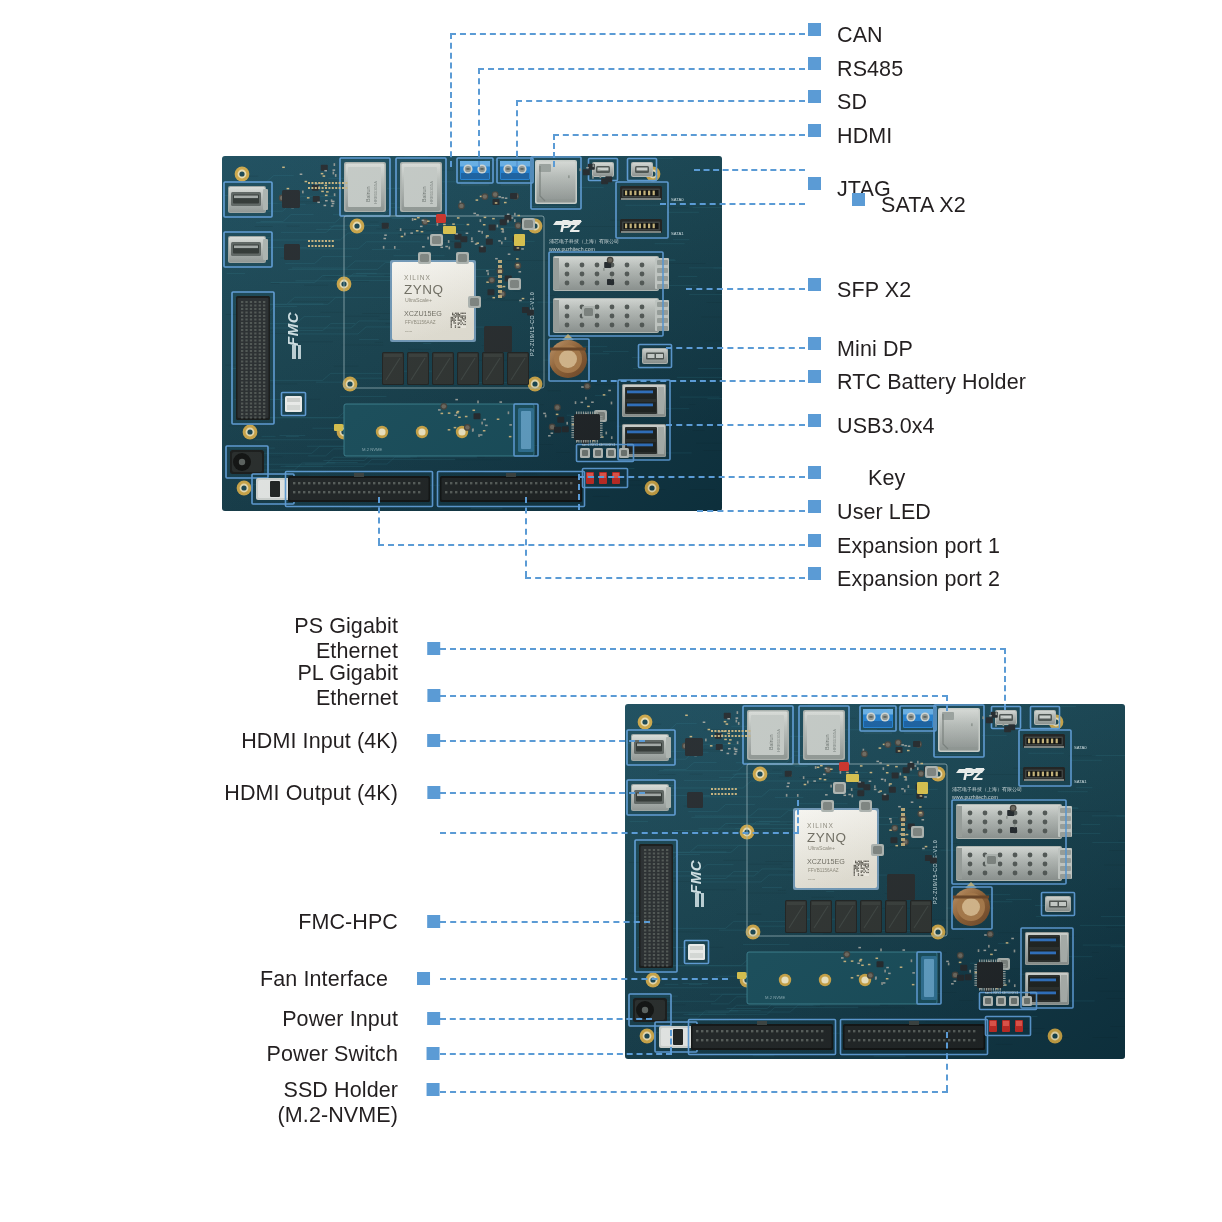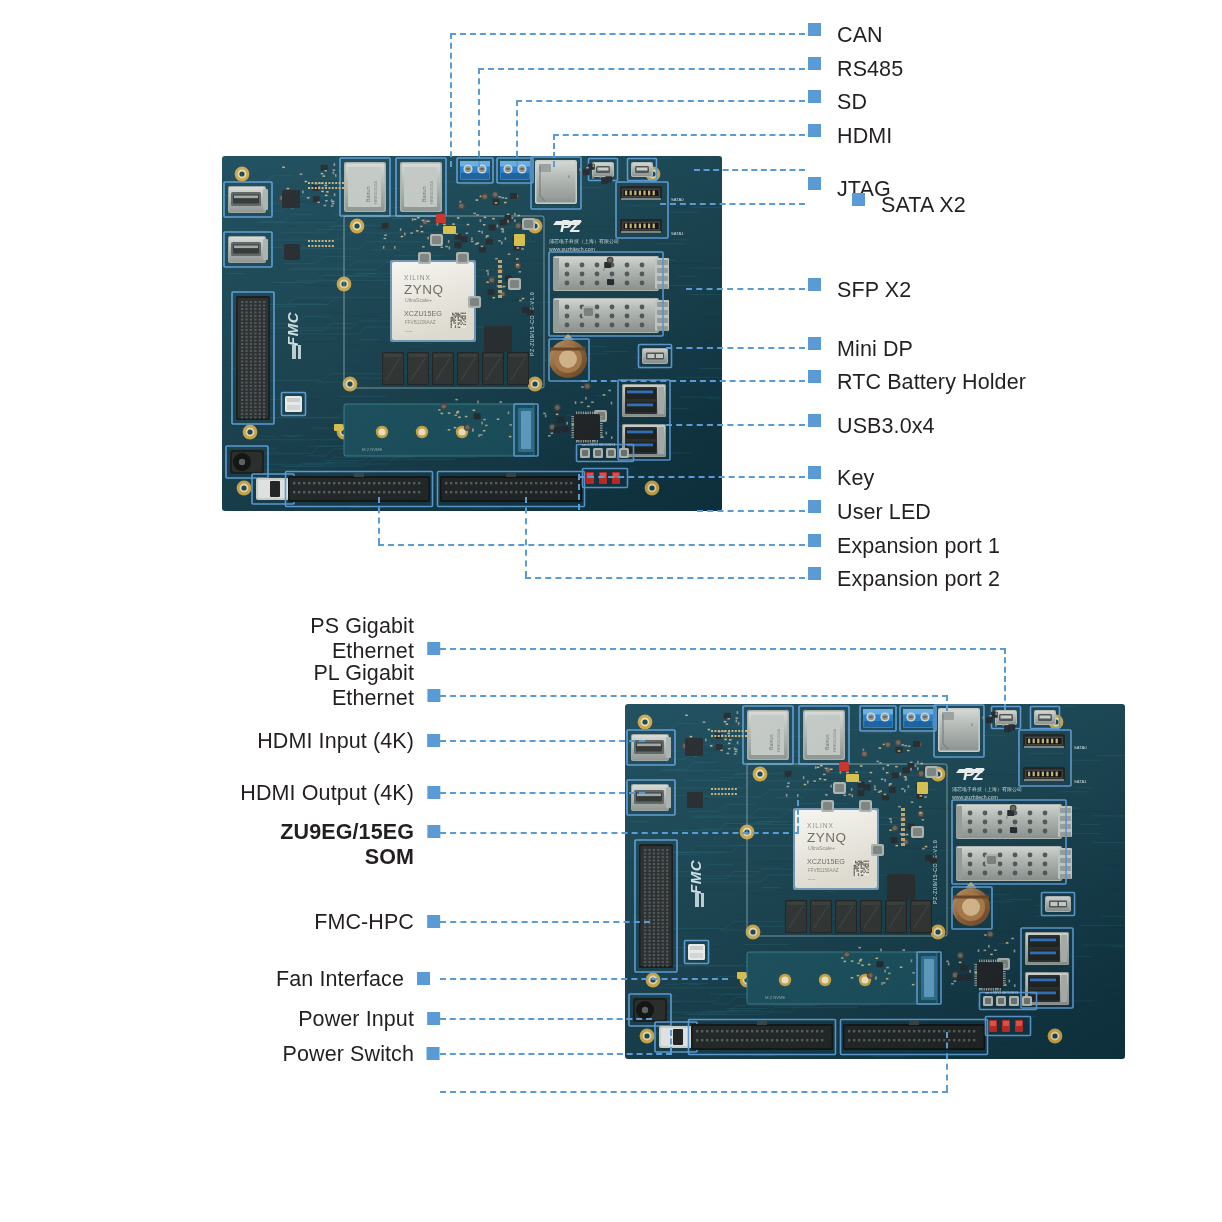--- a/index.html
+++ b/index.html
@@ -15,21 +15,21 @@
   .lbl .sq{
     width:13px;height:13px;background:#5b9bd5;flex:0 0 13px;
   }
   .lbl .tx{
     font-size:21.5px;line-height:1.12;color:#231f20;letter-spacing:0.1px;
   }
   
   .lbl.right .tx{margin-left:16px;text-align:left;}
   
   .lbl.left{flex-direction:row;}
-  .lbl.left .tx{text-align:right;}
+  .lbl.left .tx{margin-right:16px;text-align:right;}
   .lbl.left{transform:translateX(-100%);}
   .lbl.two .tx{line-height:1.16;}
   .bold .tx{font-weight:bold;}
 
   
   .dash-h{position:absolute;height:0;border-top:2px dashed #5b9bd5;}
   .dash-v{position:absolute;width:0;border-left:2px dashed #5b9bd5;}
 
   
   .board-wrap{position:absolute;}
@@ -2818,21 +2818,21 @@
     <span class="tx">Mini DP</span>
   </div>
   <div class="lbl right" style="left:808px;top:370px;">
     <span class="sq"></span>
     <span class="tx">RTC Battery Holder</span>
   </div>
   <div class="lbl right" style="left:808px;top:414px;">
     <span class="sq"></span>
     <span class="tx">USB3.0x4</span>
   </div>
-  <div class="lbl right" style="left:808px;top:466px;">
+  <div class="lbl right" style="left:808px;top:466px;gap:31px;">
     <span class="sq"></span>
     <span class="tx">Key</span>
   </div>
   <div class="lbl right" style="left:808px;top:500px;">
     <span class="sq"></span>
     <span class="tx">User LED</span>
   </div>
   <div class="lbl right" style="left:808px;top:534px;">
     <span class="sq"></span>
     <span class="tx">Expansion port 1</span>
@@ -2880,36 +2880,36 @@
     <span class="sq" style="position:absolute;right:-26px;top:28px;"></span>
   </div>
   <div class="lbl left" style="left:414px;top:729px;">
     <span class="tx">HDMI Input (4K)</span>
     <span class="sq" style="position:absolute;right:-26px;top:5px;"></span>
   </div>
   <div class="lbl left" style="left:414px;top:781px;">
     <span class="tx">HDMI Output (4K)</span>
     <span class="sq" style="position:absolute;right:-26px;top:5px;"></span>
   </div>
-  <div class="lbl left two bold" style="left:414px;top:820px;">
-    <span class="tx">
-      <span>ZU9EG/15EG</span><br><span>SOM</span>
-    </span>
-    <span class="sq" style="position:absolute;right:-26px;top:5px;"></span>
-  </div>
   <div class="lbl left" style="left:414px;top:910px;">
     <span class="tx">FMC-HPC</span>
     <span class="sq" style="position:absolute;right:-26px;top:5px;"></span>
   </div>
   <div class="lbl left" style="left:404px;top:967px;">
     <span class="tx">Fan Interface</span>
     <span class="sq" style="position:absolute;right:-26px;top:5px;"></span>
   </div>
   <div class="lbl left" style="left:414px;top:1007px;">
     <span class="tx">Power Input</span>
     <span class="sq" style="position:absolute;right:-26px;top:5px;"></span>
   </div>
   <div class="lbl left" style="left:414px;top:1042px;">
     <span class="tx">Power Switch</span>
     <span class="sq" style="position:absolute;right:-26px;top:5px;"></span>
   </div>
+  <div class="lbl left two" style="left:414px;top:1078px;">
+    <span class="tx">
+      <span>SSD Holder</span><br><span>(M.2-NVME)</span>
+    </span>
+    <span class="sq" style="position:absolute;right:-26px;top:5px;"></span>
+  </div>
 
 </div>
 
 </body></html>

